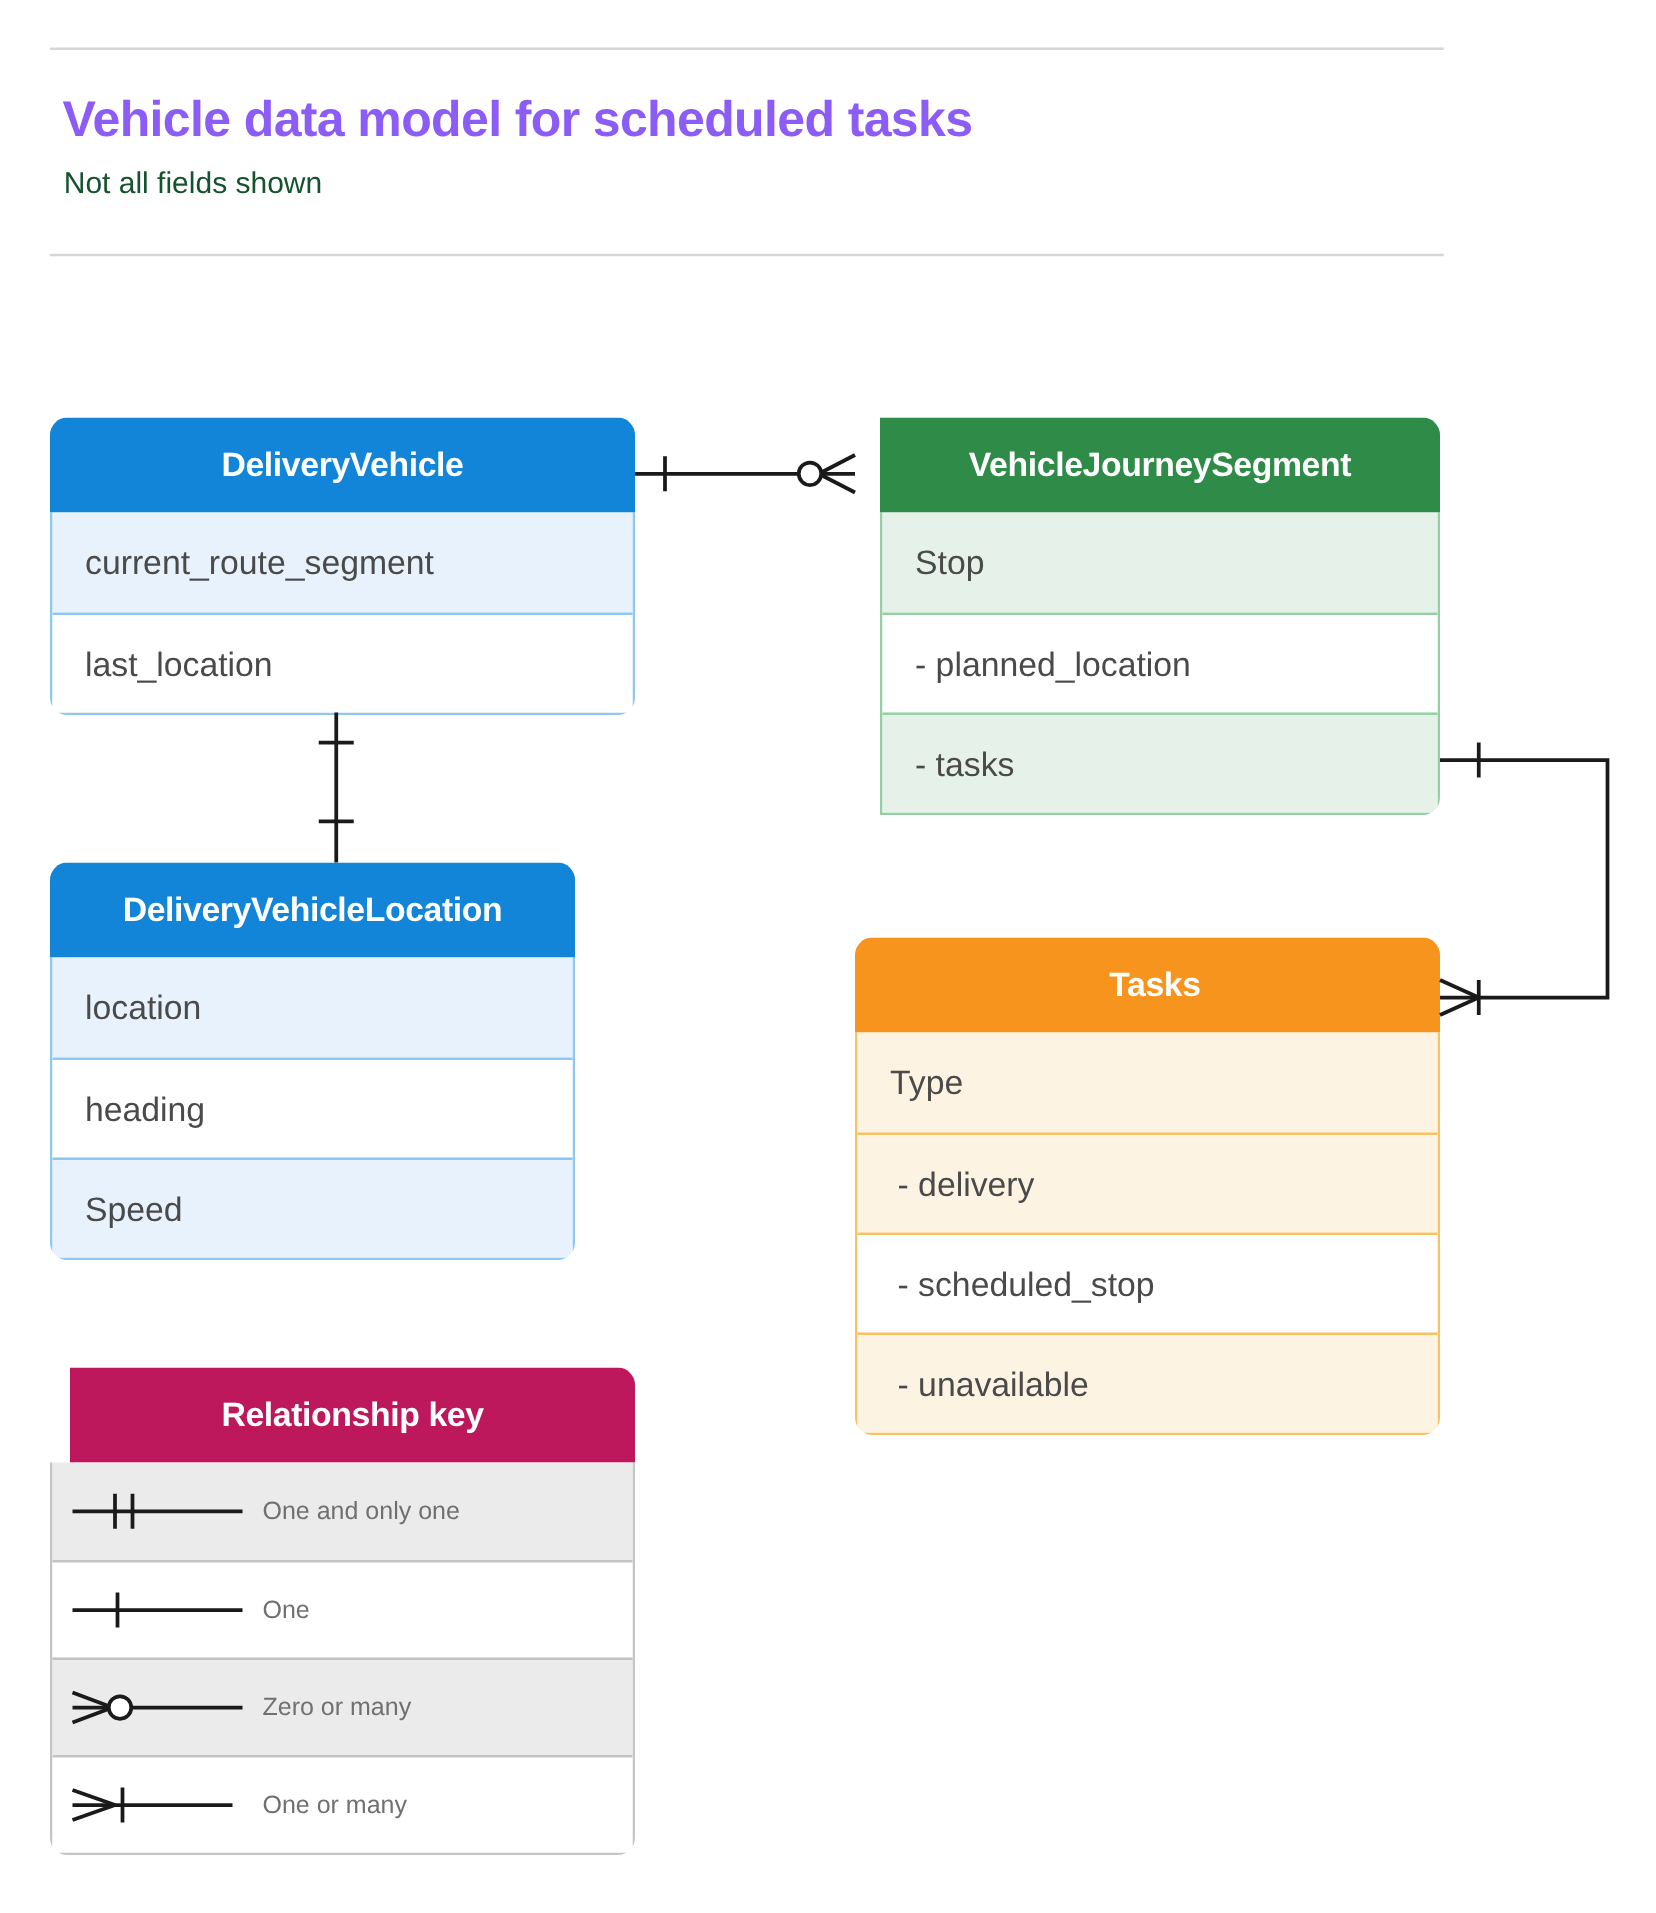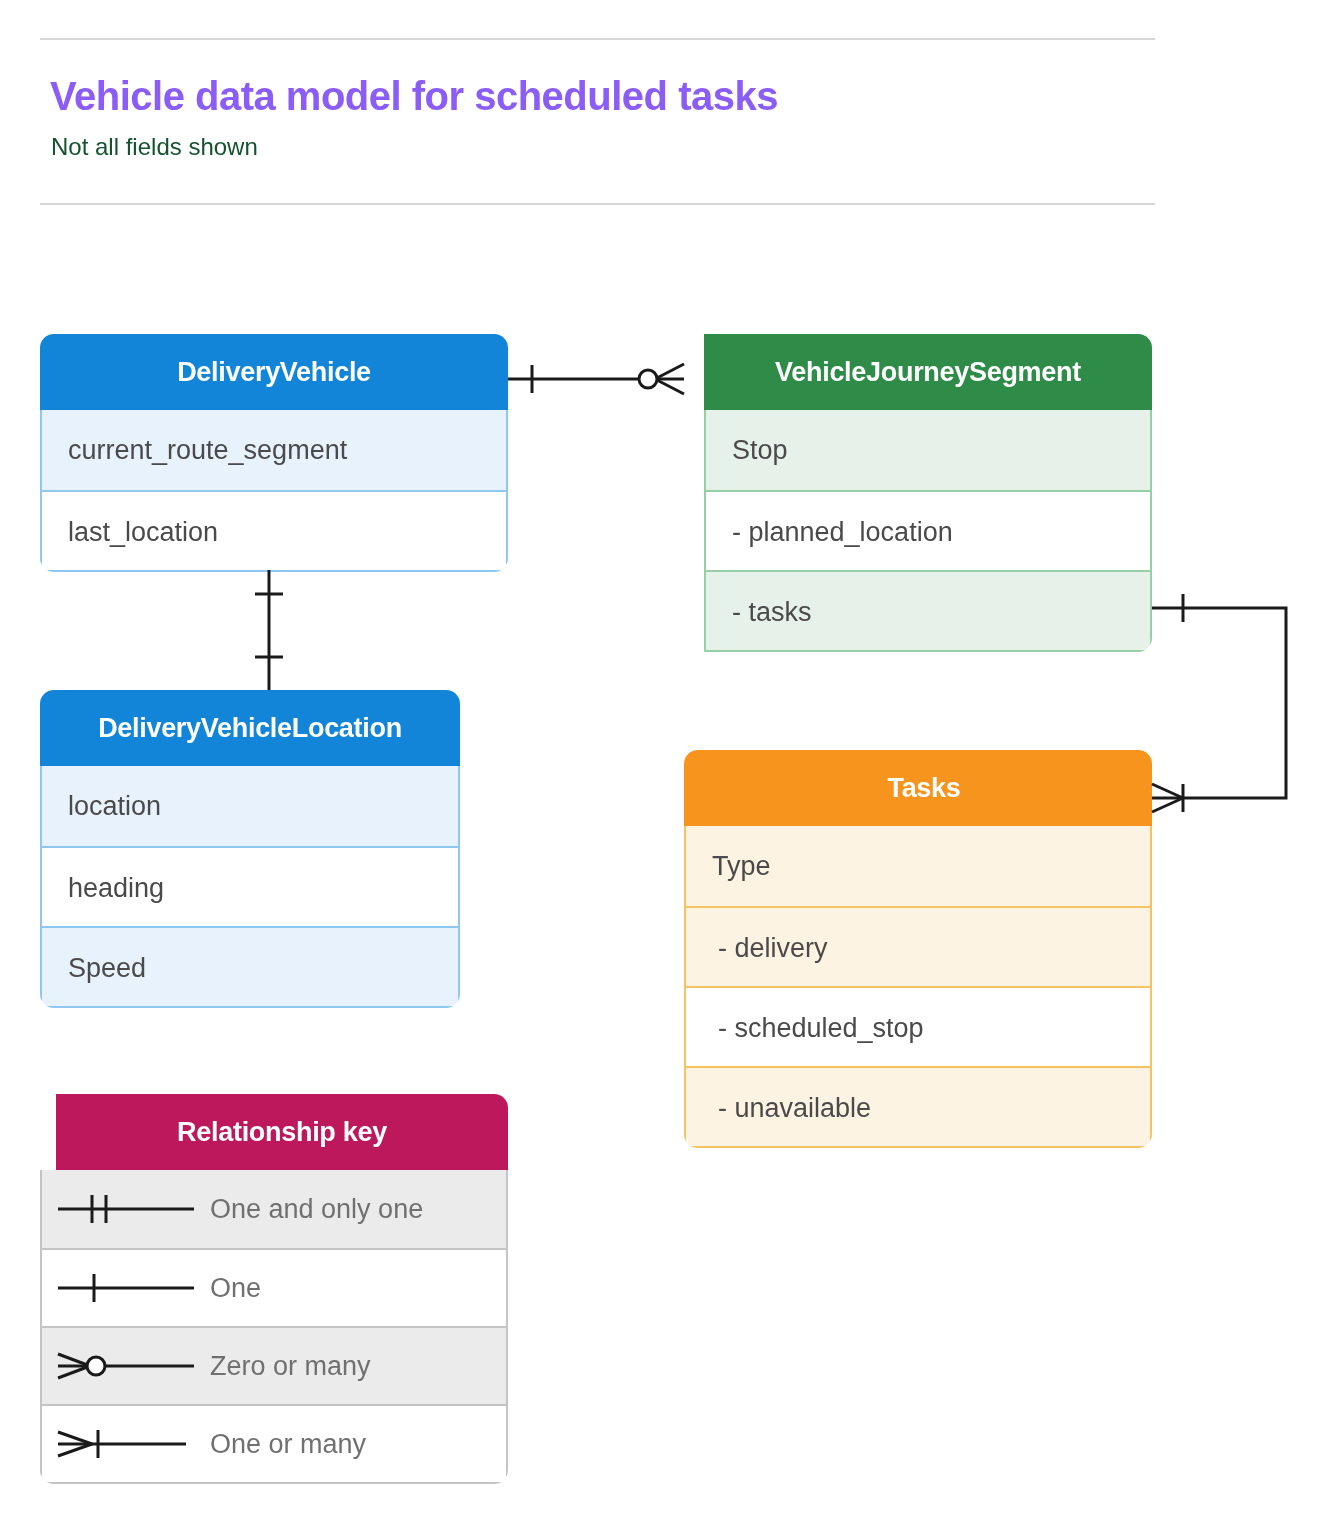--- a/index.html
+++ b/index.html
@@ -127,21 +127,21 @@
   .legend-row.alt { background: #ebebeb; }
   .legend-row     { background: #ffffff; }
   .legend-symbol {
     width: 168px;
     flex: 0 0 168px;
     display: flex;
     align-items: center;
     justify-content: center;
   }
   .legend-label {
-    font-size: 27px;
+    font-size: 20px;
     color: #707070;
     white-space: nowrap;
   }
 
   
   #connector-layer {
     position: absolute;
     left: 0; top: 0;
     width: 1325px;
     height: 1530px;

